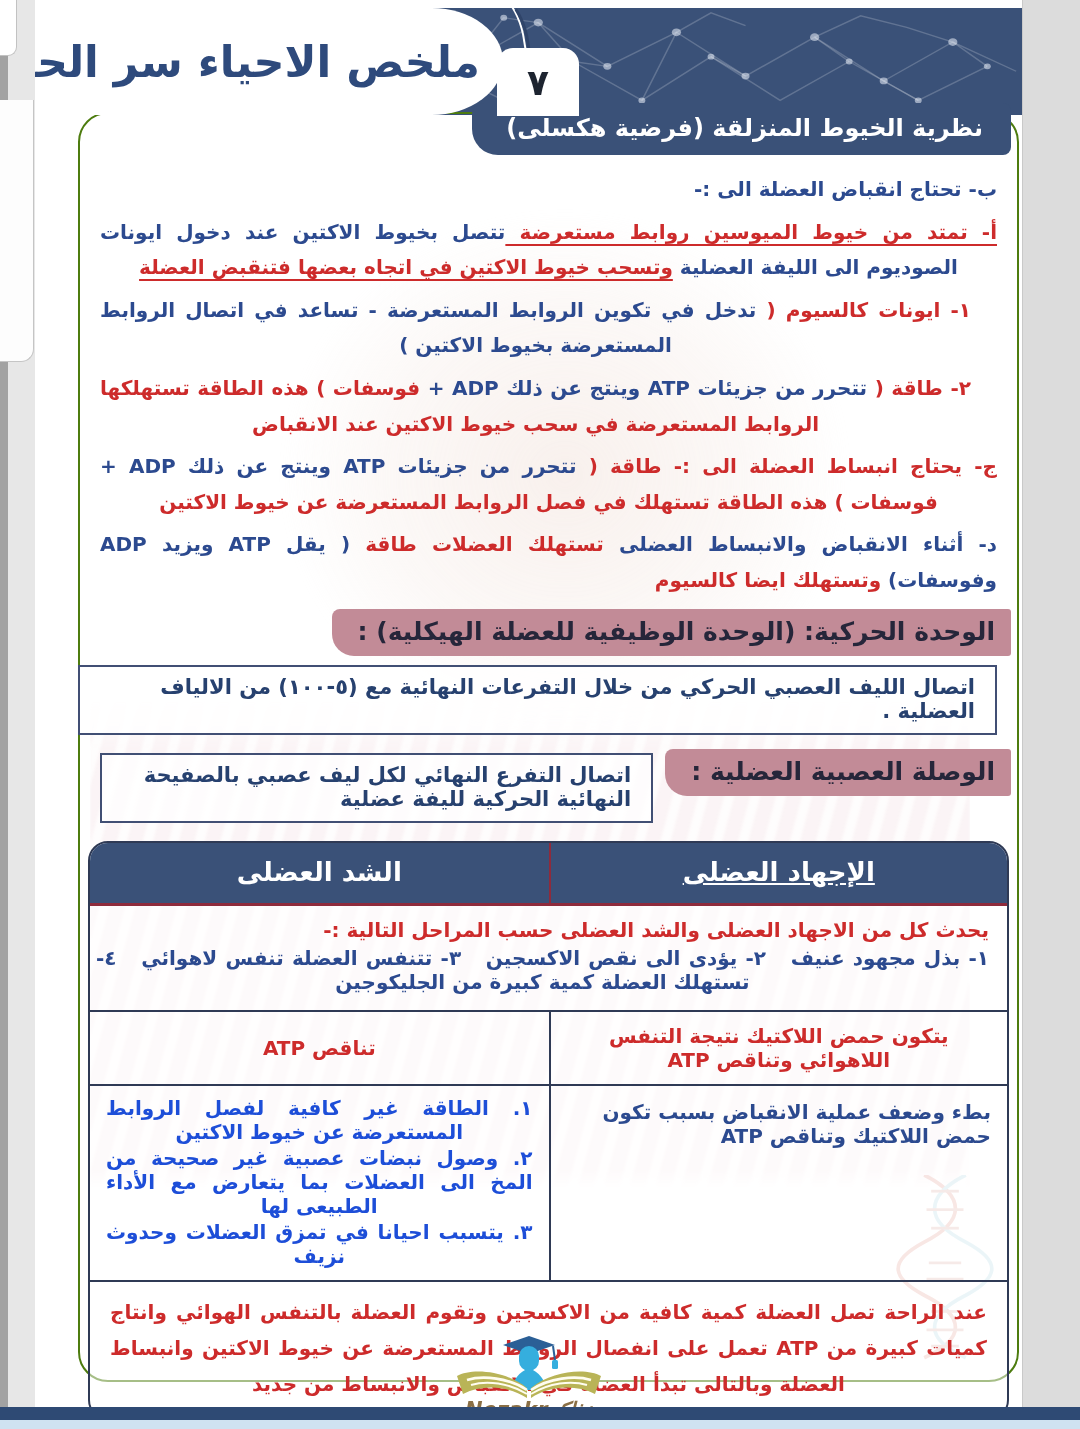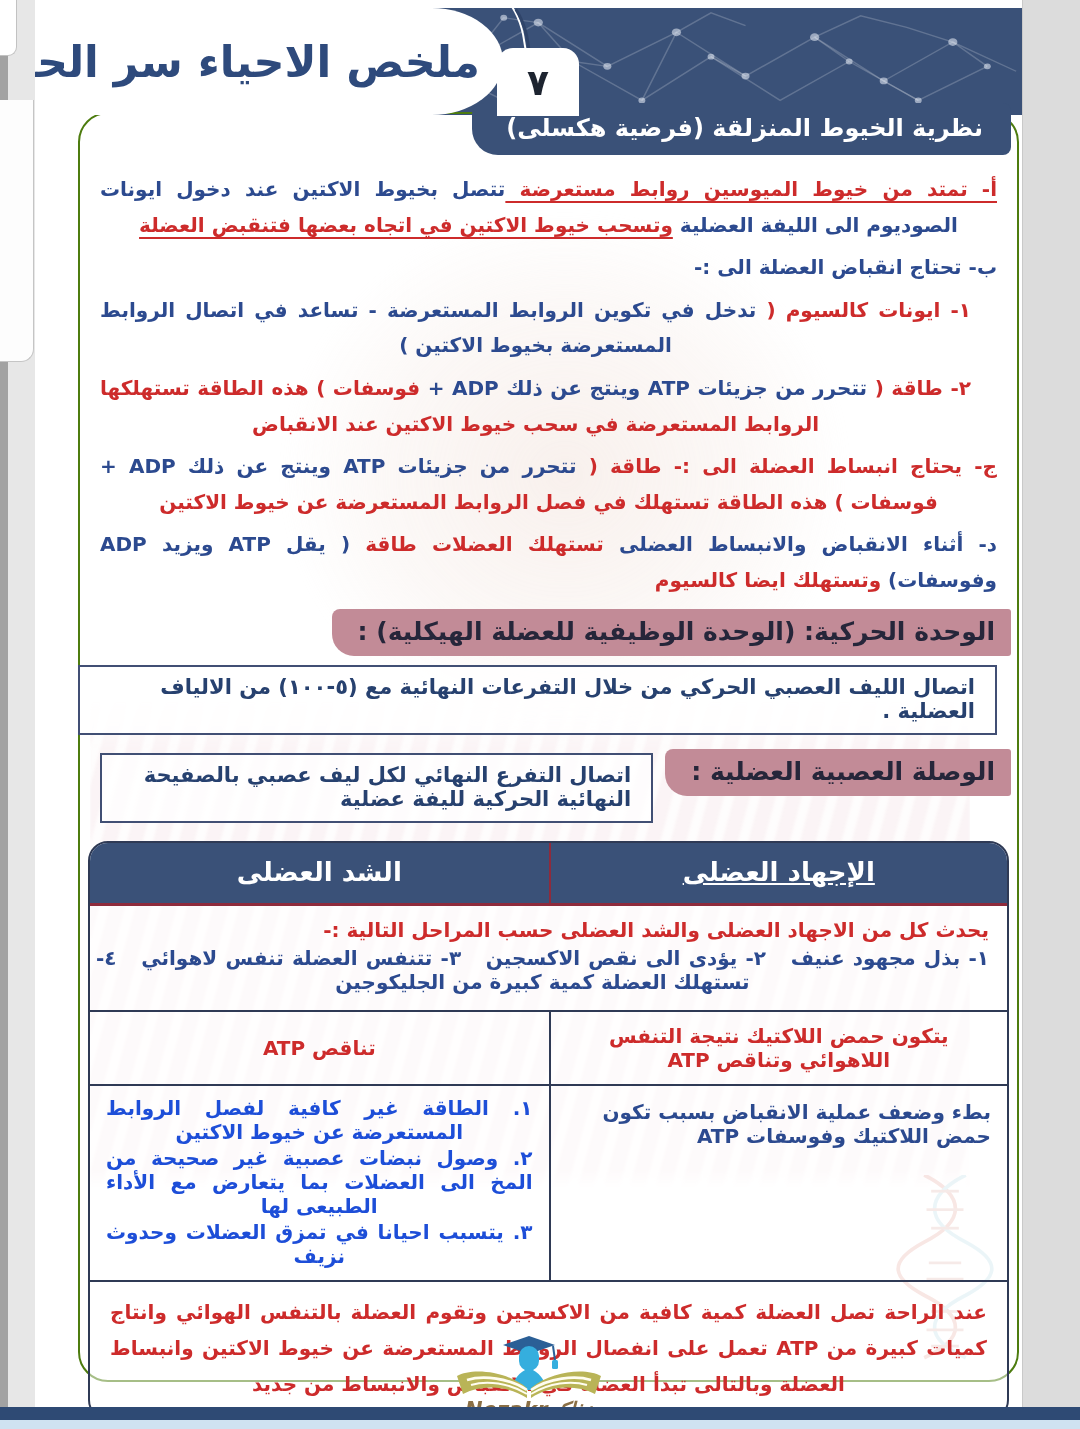--- a/index.html
+++ b/index.html
@@ -150,23 +150,23 @@
     </div>
     <div class="page-tab">٧</div>
 
     <div class="wm-face"></div>
     <div class="wm-shirt"></div>
 
     <div class="content-box">
       <div class="badge-main" dir="rtl">نظرية الخيوط المنزلقة (فرضية هكسلى)</div>
 
       <div class="inner">
+        <p class="para"><span class="blue">ب-   تحتاج انقباض العضلة الى :-</span></p>
+
         <p class="para center-last"><span class="red u">أ-  تمتد من خيوط الميوسين روابط مستعرضة </span><span class="blue">تتصل بخيوط الاكتين عند دخول ايونات الصوديوم الى الليفة العضلية </span><span class="red u">وتسحب خيوط الاكتين في اتجاه بعضها فتنقبض العضلة</span></p>
-
-        <p class="para"><span class="blue">ب-   تحتاج انقباض العضلة الى :-</span></p>
 
         <p class="para center-last indent"><span class="red">١- ايونات كالسيوم ( </span><span class="blue">تدخل في تكوين الروابط المستعرضة - تساعد في اتصال الروابط المستعرضة بخيوط الاكتين )</span></p>
 
         <p class="para center-last indent"><span class="red">٢- طاقة ( </span><span class="blue">تتحرر من جزيئات ATP وينتج عن ذلك ADP + </span><span class="red">فوسفات ) هذه الطاقة تستهلكها الروابط المستعرضة في سحب خيوط الاكتين عند الانقباض</span></p>
 
         <p class="para center-last"><span class="red">ج- يحتاج انبساط العضلة الى :- طاقة ( </span><span class="blue">تتحرر من جزيئات ATP وينتج عن ذلك ADP + </span><span class="red">فوسفات ) هذه الطاقة تستهلك في فصل الروابط المستعرضة عن خيوط الاكتين</span></p>
 
         <p class="para"><span class="blue">د- أثناء الانقباض والانبساط العضلى </span><span class="red">تستهلك العضلات طاقة </span><span class="blue">( يقل ATP ويزيد ADP وفوسفات) </span><span class="red">وتستهلك ايضا كالسيوم</span></p>
 
         <div class="rose-badge">الوحدة الحركية: (الوحدة الوظيفية للعضلة الهيكلية) :</div>
@@ -182,21 +182,21 @@
           <div class="th">الشد العضلى</div>
 
           <div class="cell span2 bb row1">
             <div class="t">يحدث كل من الاجهاد العضلى والشد العضلى حسب المراحل التالية :-</div>
             <div class="s">١- بذل مجهود عنيف &nbsp; ٢- يؤدى الى نقص الاكسجين &nbsp; ٣- تتنفس العضلة تنفس لاهوائي &nbsp; ٤- تستهلك العضلة كمية كبيرة من الجليكوجين</div>
           </div>
 
           <div class="cell c-right bb row2r">يتكون حمض اللاكتيك نتيجة التنفس اللاهوائي وتناقص ATP</div>
           <div class="cell bb row2l">تناقص ATP</div>
 
-          <div class="cell c-right bb row3r">بطء وضعف عملية الانقباض بسبب تكون حمض اللاكتيك وفوسفات ATP</div>
+          <div class="cell c-right bb row3r">بطء وضعف عملية الانقباض بسبب تكون حمض اللاكتيك وتناقص ATP</div>
           <div class="cell bb row3l">
             <div class="li">١. الطاقة غير كافية لفصل الروابط المستعرضة عن خيوط الاكتين</div>
             <div class="li">٢. وصول نبضات عصبية غير صحيحة من المخ الى العضلات بما يتعارض مع الأداء الطبيعى لها</div>
             <div class="li">٣. يتسبب احيانا في تمزق العضلات وحدوث نزيف</div>
           </div>
 
           <div class="cell span2 row4">عند الراحة تصل العضلة كمية كافية من الاكسجين وتقوم العضلة بالتنفس الهوائي وانتاج كميات كبيرة من ATP تعمل على انفصال الروابط المستعرضة عن خيوط الاكتين وانبساط العضلة وبالتالى تبدأ العضلة في الانقباض والانبساط من جديد</div>
         </div>
       </div>
     </div>

